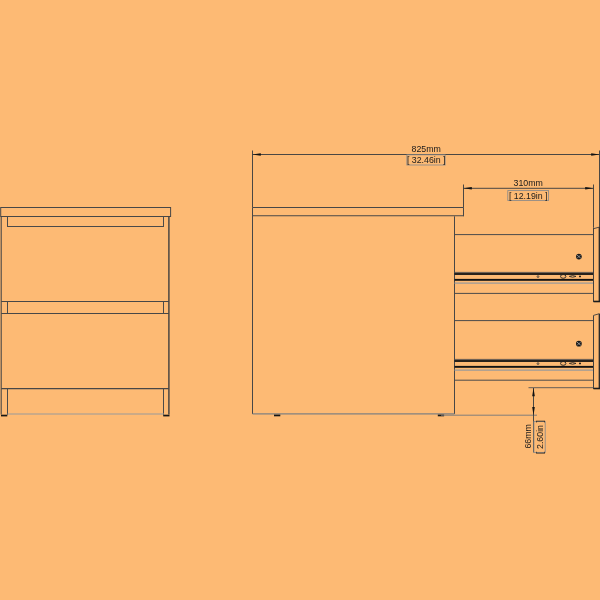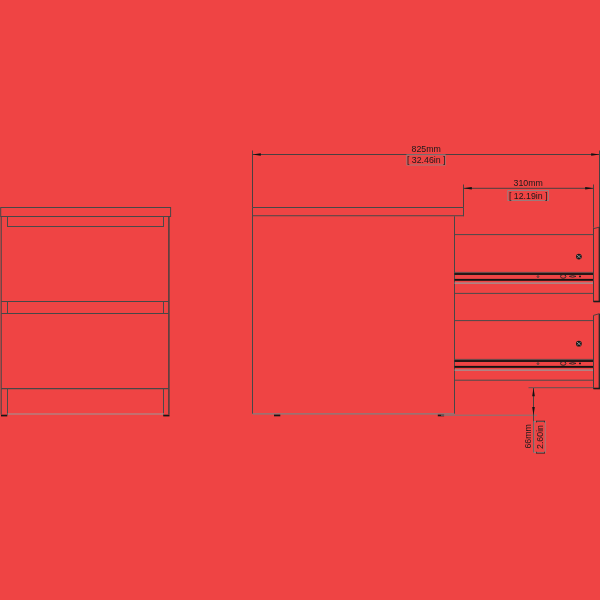--- a/index.html
+++ b/index.html
@@ -1,16 +1,16 @@
 <!DOCTYPE html>
 <html><head>
 <meta charset="utf-8">
 <style>
   html,body{margin:0;padding:0;background:#ffffff;}
-  .canvas{position:relative;width:600px;height:600px;background:#ef4444;overflow:hidden;}
+  .canvas{position:relative;width:600px;height:600px;background:#fdba74;overflow:hidden;}
   svg{position:absolute;left:0;top:0;}
   text{font-family:"Liberation Sans", sans-serif;fill:#1a1a1a;}
 </style>
 </head>
 <body>
 <div class="canvas">
 <svg width="600" height="600" viewBox="0 0 600 600">
 
   <rect x="0.7" y="207.5" width="169.9" height="9" fill="none" stroke="#474747" stroke-width="1"></rect>
 

